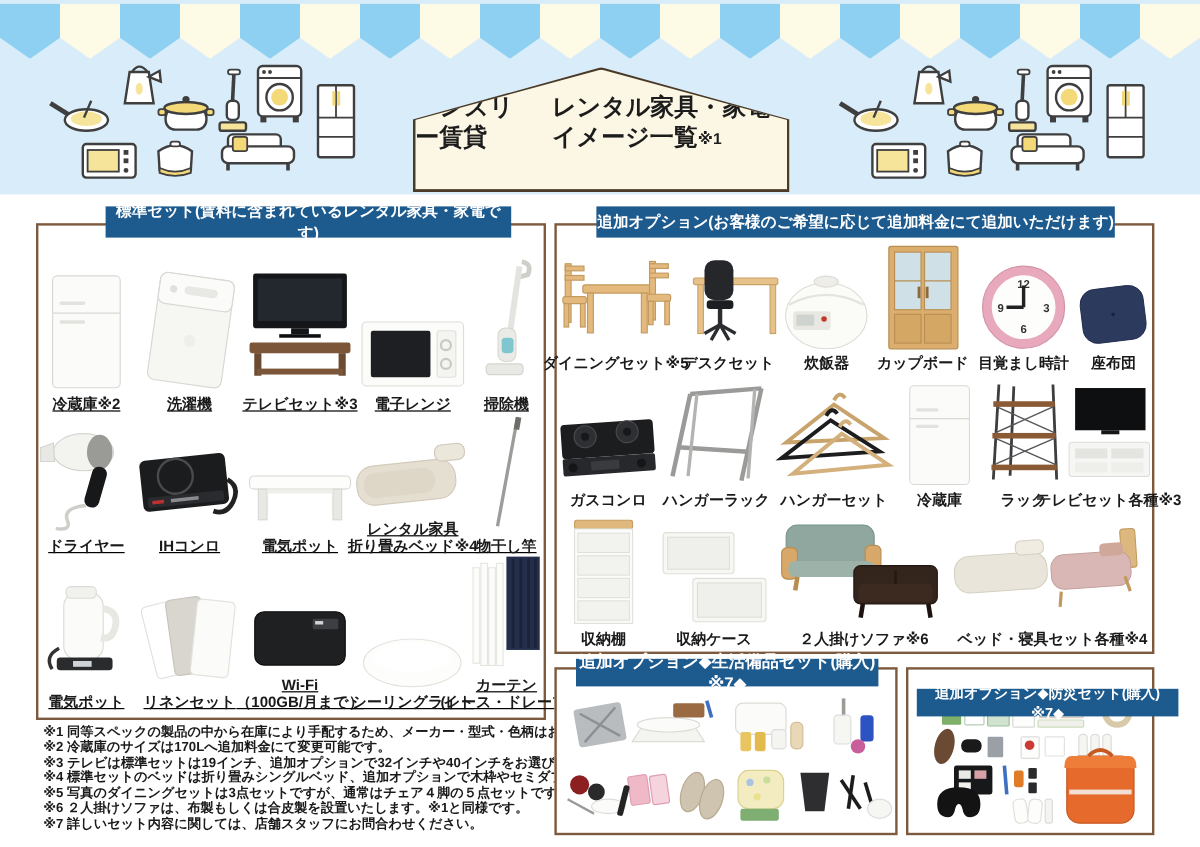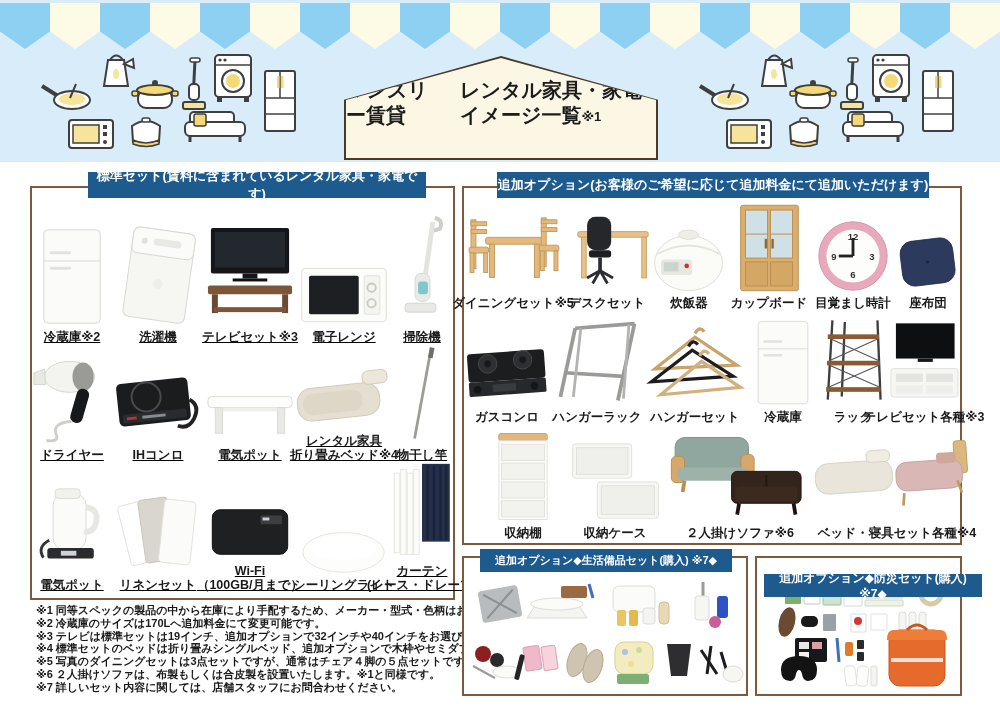--- a/index.html
+++ b/index.html
@@ -28,30 +28,30 @@
   
   .sec-box{position:absolute;border:2px solid #7d5a3d;background:#fff;box-sizing:border-box;}
   .box-standard{left:30px;top:186px;width:425px;height:414px;}
   .box-options{left:462px;top:186px;width:500px;height:359px;}
   .box-living{left:462px;top:556px;width:286px;height:140px;}
   .box-disaster{left:755px;top:556px;width:207px;height:140px;}
   .sec-h{position:absolute;background:#1d5a8e;color:#fff;font-weight:700;
     display:flex;align-items:center;justify-content:center;text-align:center;z-index:5;}
   .h-standard{left:88px;top:172px;width:338px;height:26px;font-size:13px;}
   .h-options{left:497px;top:172px;width:432px;height:26px;font-size:13px;}
-  .h-living{left:480px;top:549px;width:252px;height:23px;font-size:11px;}
+  .h-living{left:480px;top:549px;width:252px;height:23px;font-size:14px;}
   .h-disaster{left:764px;top:549px;width:218px;height:23px;font-size:12px;margin-top:25px;}
 
   
   .grid{position:absolute;display:grid;text-decoration:underline;}
   .g-std{left:30px;top:196px;width:424px;grid-template-columns:84px 88px 96px 92px 64px;grid-template-rows:148px 118px 130px;}
   .orow{position:absolute;display:grid;}
   .o1{left:463px;top:198px;width:498px;height:112px;grid-template-columns:100px 88px 76px 84px 84px 66px;}
   .o2{left:463px;top:312px;width:498px;height:112px;grid-template-columns:88px 92px 104px 72px 68px 74px;}
-  .o3{left:483px;top:426px;width:416px;height:114px;grid-template-columns:80px 104px 146px 168px;}
+  .o3{left:463px;top:426px;width:416px;height:114px;grid-template-columns:80px 104px 146px 168px;}
   .cell{display:flex;flex-direction:column;align-items:center;justify-content:flex-end;overflow:visible;}
   .lbl{font-weight:700;font-size:12.5px;color:#1a1a1a;text-align:center;line-height:1.12;margin-top:2px;white-space:nowrap;}
   .l2{display:block;}
   .l2:empty{display:none;}
 
   
   .footnotes{position:absolute;left:36px;top:604px;width:930px;}
   .fn{font-size:11px;font-weight:700;color:#1a1a1a;line-height:12.8px;white-space:nowrap;}
 
   svg{display:block;}

